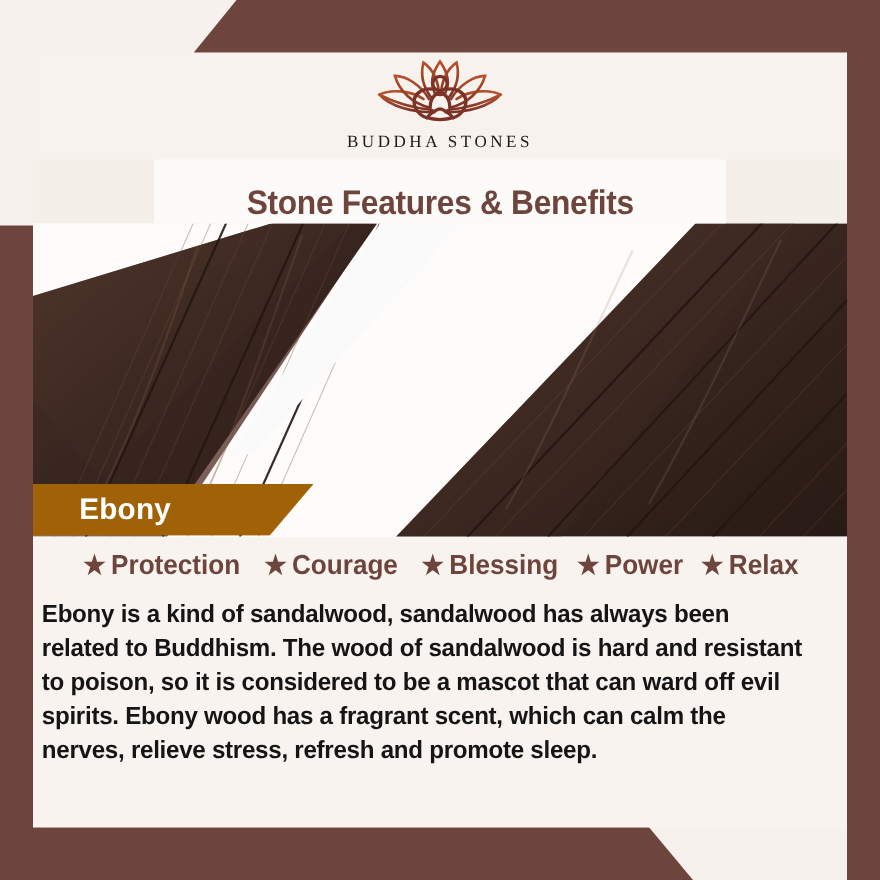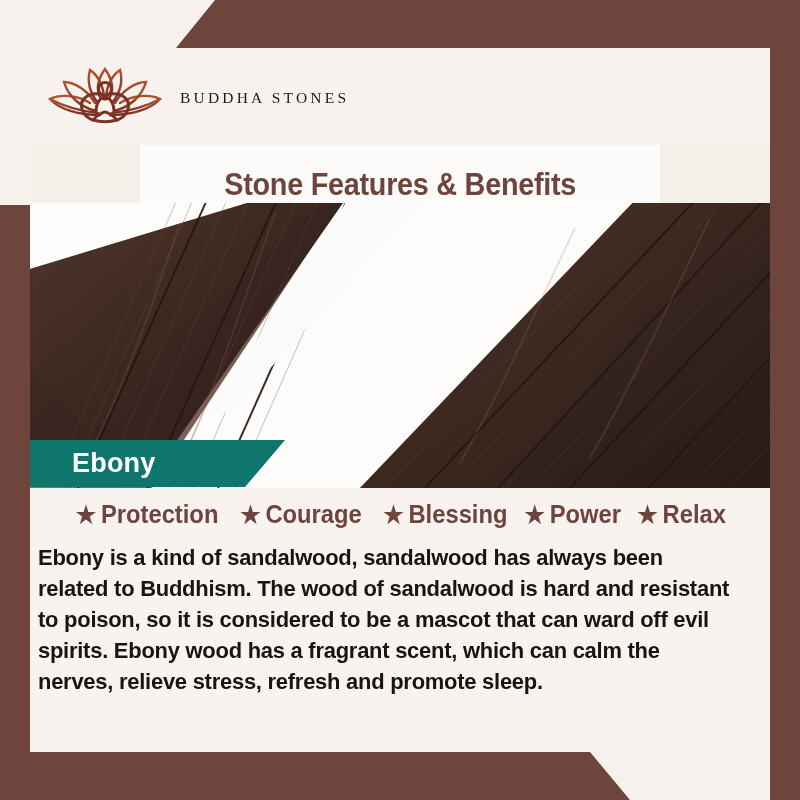--- a/index.html
+++ b/index.html
@@ -43,21 +43,21 @@
   .card {
     position:absolute;
     top:48px; left:30px; right:30px; bottom:48px;
     background:#f8f3ee;
     z-index:2;
   }
 
   
   .logo-area {
     position:absolute; top:0; left:0; right:0; height:97px;
-    display:flex; flex-direction:row;
+    display:flex; flex-direction:column;
     align-items:center; justify-content:flex-start;
     padding-top:2px;
     background:#f7f2ed;
   }
   .logo-mark { width:150px; height:70px; display:block; }
   .logo-word {
     font-family:"Liberation Serif", serif;
     font-size:15.5px; letter-spacing:3.2px;
     color:#231815; font-weight:400;
     margin-top:1px;
@@ -86,21 +86,21 @@
   .hero {
     position:absolute; top:155px; left:0; right:0; height:285px;
     background:#ffffff;
     overflow:hidden;
   }
   .hero svg { display:block; width:100%; height:100%; }
 
   
   .ebony-banner {
     position:absolute; top:392px; left:0; width:255px; height:47px;
-    background:#0f766e;
+    background:#a16207;
     clip-path:polygon(0 0, 255px 0, 215px 47px, 0 47px);
     display:flex; align-items:center;
     z-index:6;
   }
   .ebony-label {
     color:#ffffff; font-size:27px; font-weight:bold;
     margin-left:42px; letter-spacing:0.2px;
   }
 
   

